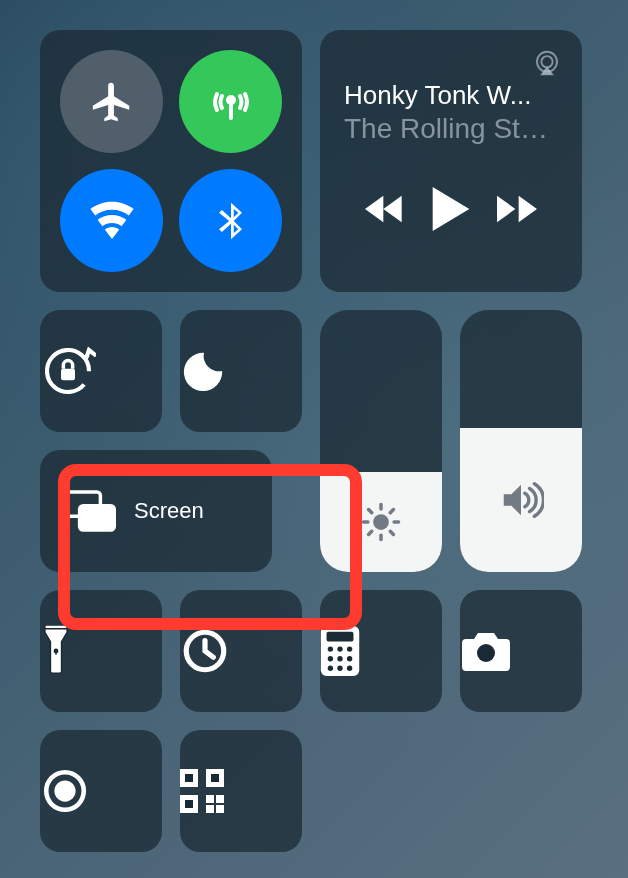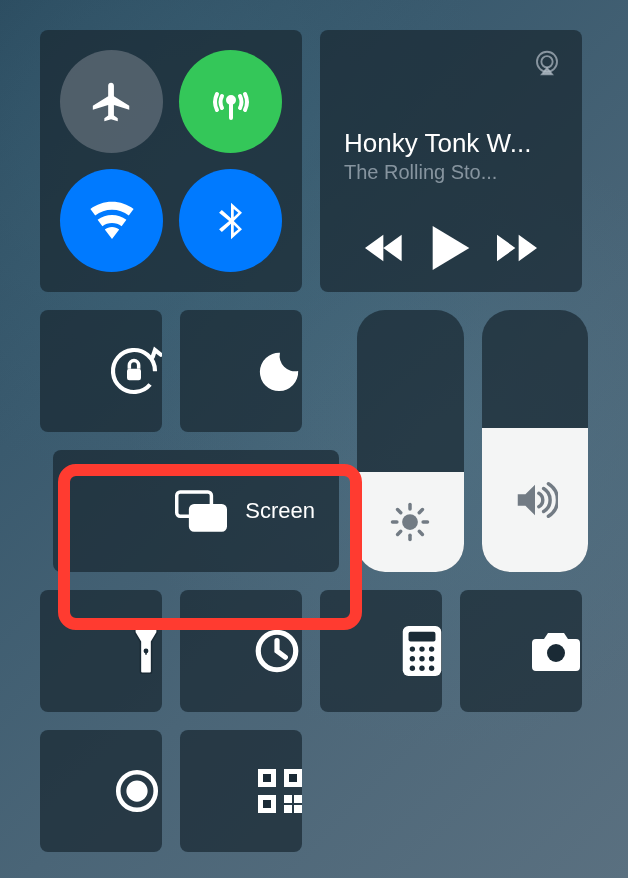--- a/index.html
+++ b/index.html
@@ -28,24 +28,24 @@
       position: relative;
       z-index: 1;
     }
     .row {
       display: flex;
       gap: 18px;
       margin-bottom: 18px;
     }
     .module {
       background: rgba(25, 40, 50, 0.72);
-      border-radius: 8px;
-      display: flex;
-      align-items: center;
-      justify-content: flex-end;
+      border-radius: 20px;
+      display: flex;
+      align-items: center;
+      justify-content: flex-start;
     }
     .module-large {
       width: 262px;
       height: 262px;
     }
     .connectivity-grid {
       display: grid;
       grid-template-columns: 1fr 1fr;
       grid-template-rows: 1fr 1fr;
       gap: 16px;
@@ -81,21 +81,21 @@
       font-size: 26px;
       font-weight: 500;
       margin-top: 28px;
       white-space: nowrap;
       overflow: hidden;
       text-overflow: ellipsis;
       width: 100%;
     }
     .song-artist {
       color: rgba(200,210,220,0.6);
-      font-size: 20px;
+      font-size: 28px;
       margin-top: 2px;
       white-space: nowrap;
       overflow: hidden;
       text-overflow: ellipsis;
       width: 100%;
     }
     .music-controls {
       display: flex;
       align-items: center;
       justify-content: space-around;
@@ -128,28 +128,27 @@
       align-items: center;
       justify-content: center;
     }
     .slider-fill.brightness { height: 38%; }
     .slider-fill.volume { height: 55%; }
     .slider-icon {
       color: rgba(100,110,120,0.9);
     }
     
     .screen-mirror {
-      width: 286px;
+      width: 232px;
       height: 122px;
       display: flex;
       align-items: center;
       padding: 0 24px;
       gap: 18px;
       cursor: pointer;
-      margin-left: 13px;
     }
     .screen-mirror-text {
       color: #fff;
       font-size: 22px;
       line-height: 1.25;
     }
     .highlight-box {
       position: absolute;
       border: 12px solid #ff3b30;
       border-radius: 18px;

